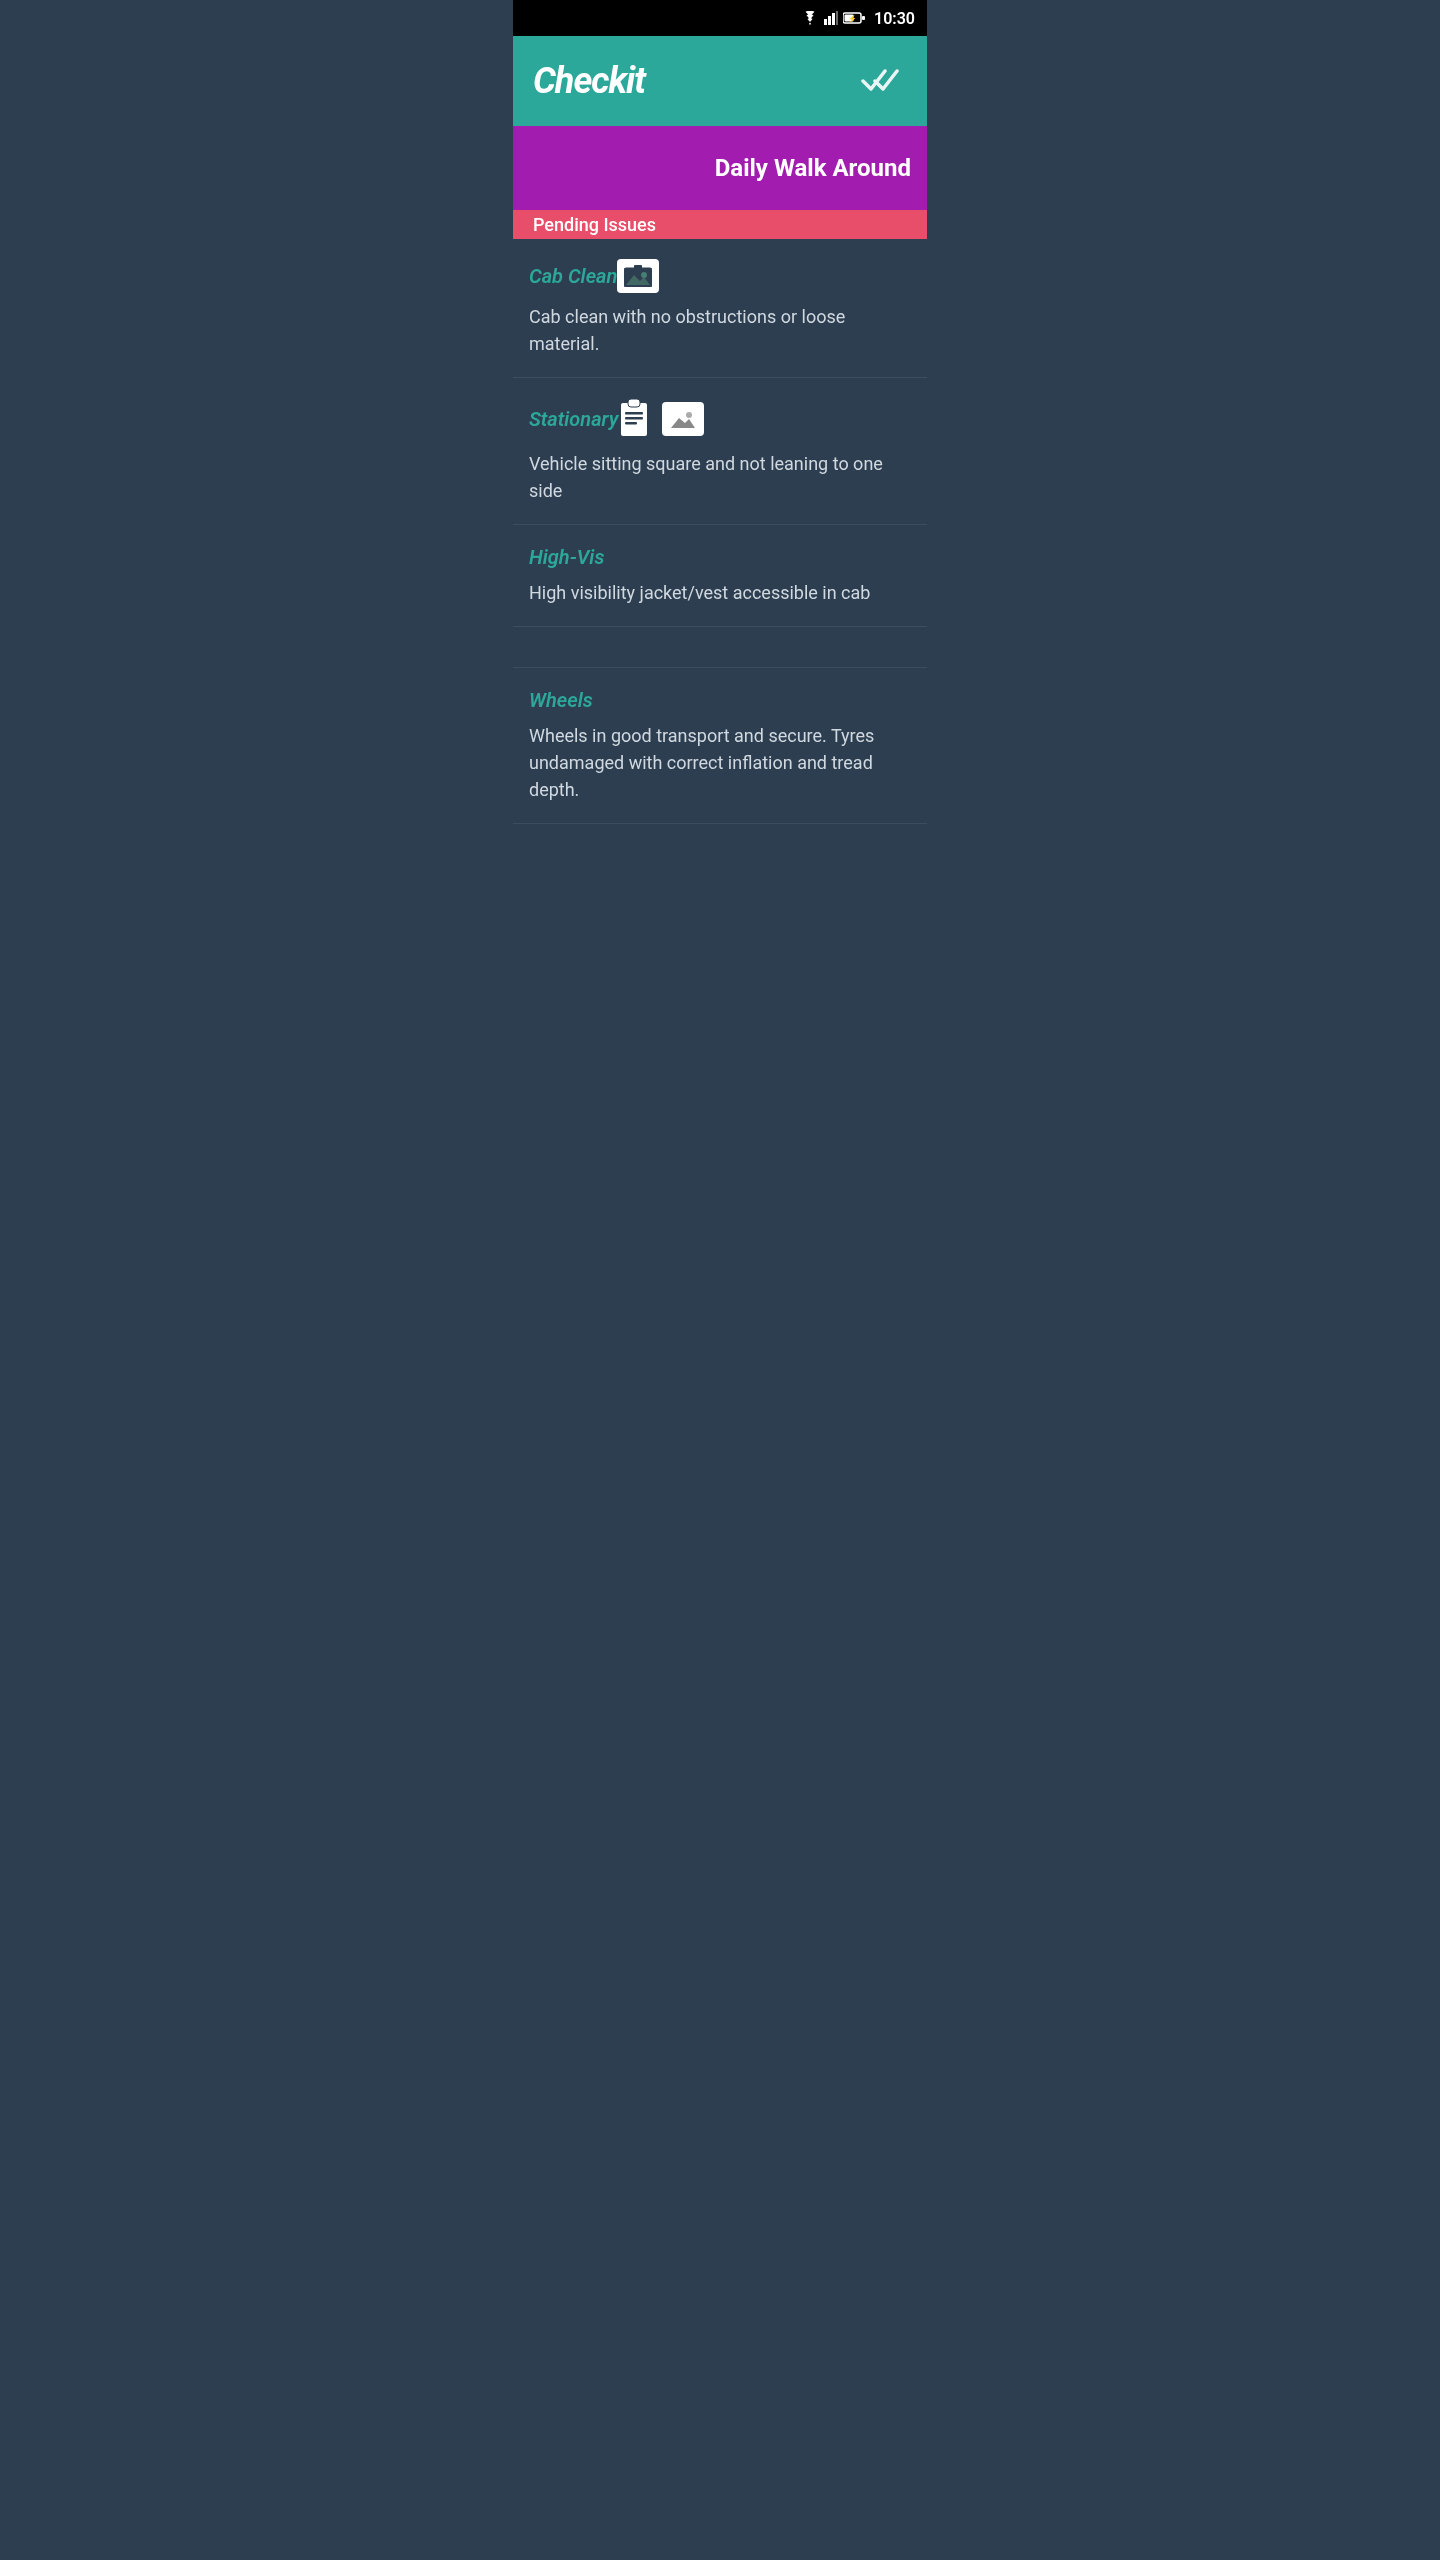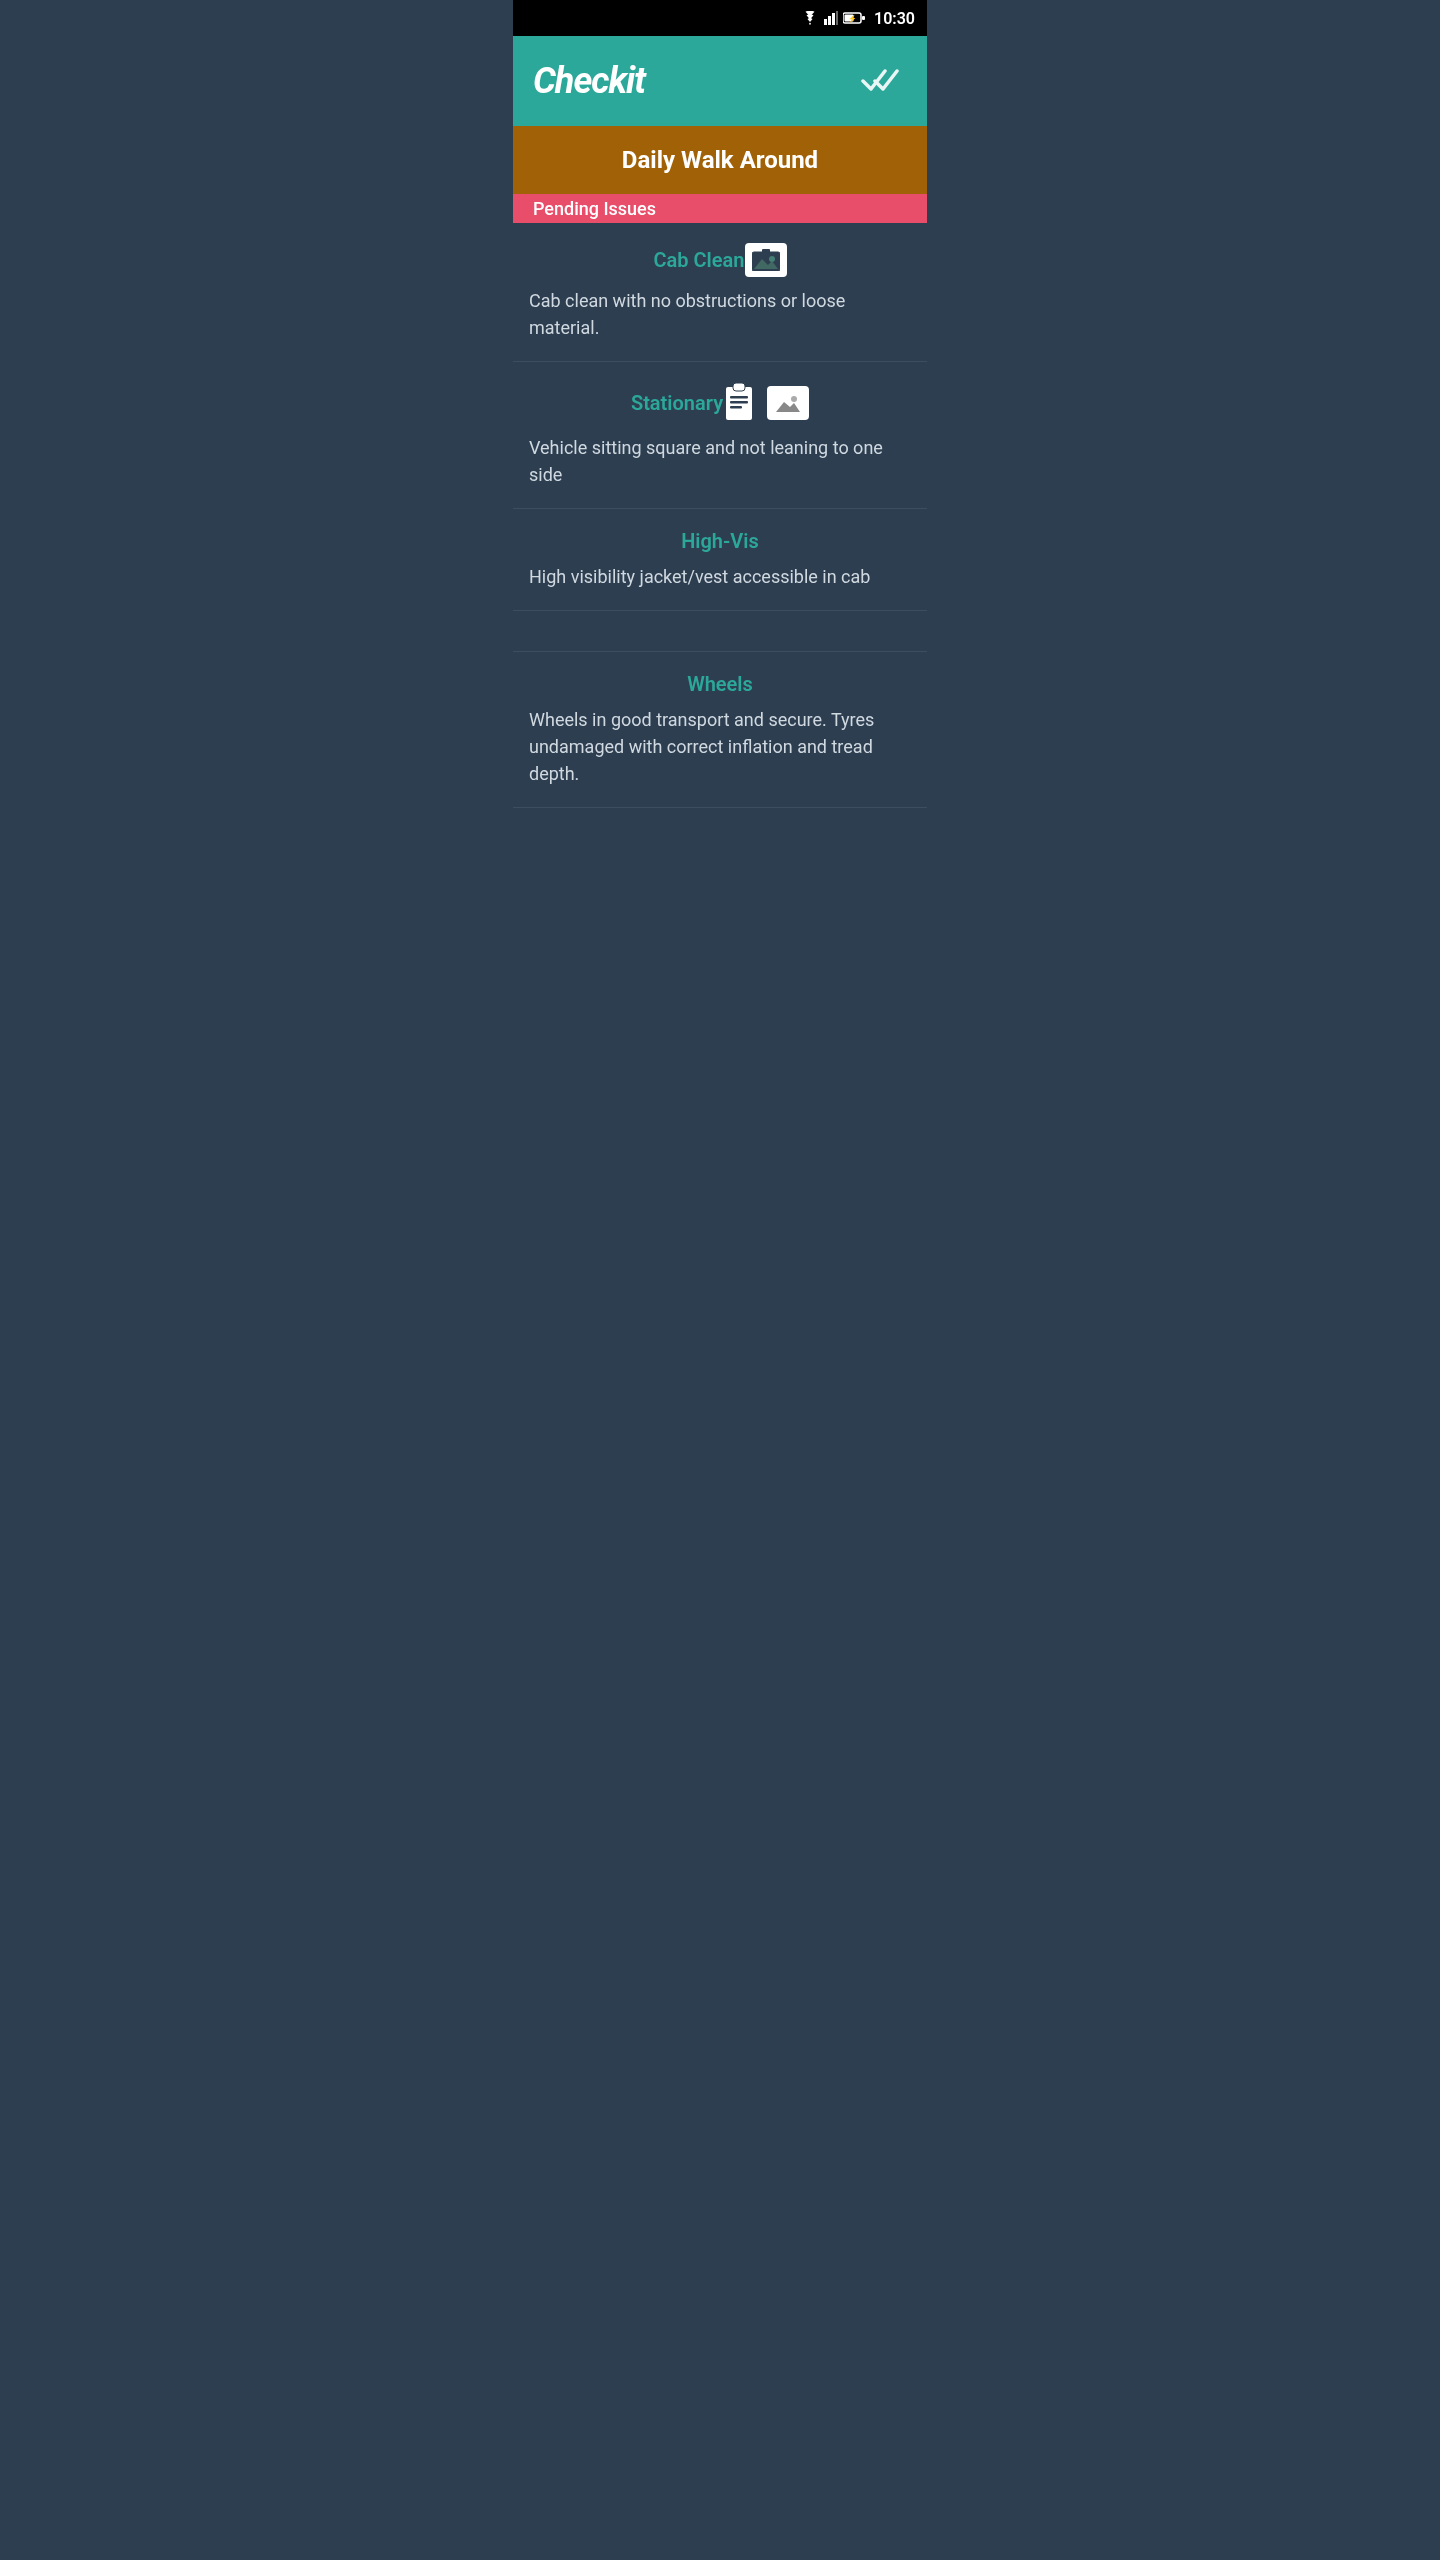--- a/index.html
+++ b/index.html
@@ -59,23 +59,23 @@
       font-style: italic;
       letter-spacing: -1px;
     }
 
     .app-logo span {
       font-weight: 700;
     }
 
     
     .page-title-bar {
-      background-color: #a16207;
-      padding: 20px 16px;
-      text-align: center;
+      background-color: #a21caf;
+      padding: 28px 16px;
+      text-align: right;
     }
 
     .page-title {
       font-size: 24px;
       font-weight: 700;
       color: #ffffff;
     }
 
     
     .pending-issues-banner {
@@ -96,22 +96,23 @@
     }
 
     .check-item {
       padding: 20px 16px;
       border-bottom: 1px solid rgba(255, 255, 255, 0.08);
     }
 
     .check-item-header {
       display: flex;
       align-items: center;
-      justify-content: center;
+      justify-content: flex-start;
       margin-bottom: 10px;
+      font-style: italic;
     }
 
     .check-item-category {
       font-size: 20px;
       font-weight: 600;
       color: #2ca89a;
     }
 
     .check-item-icons {
       display: flex;

